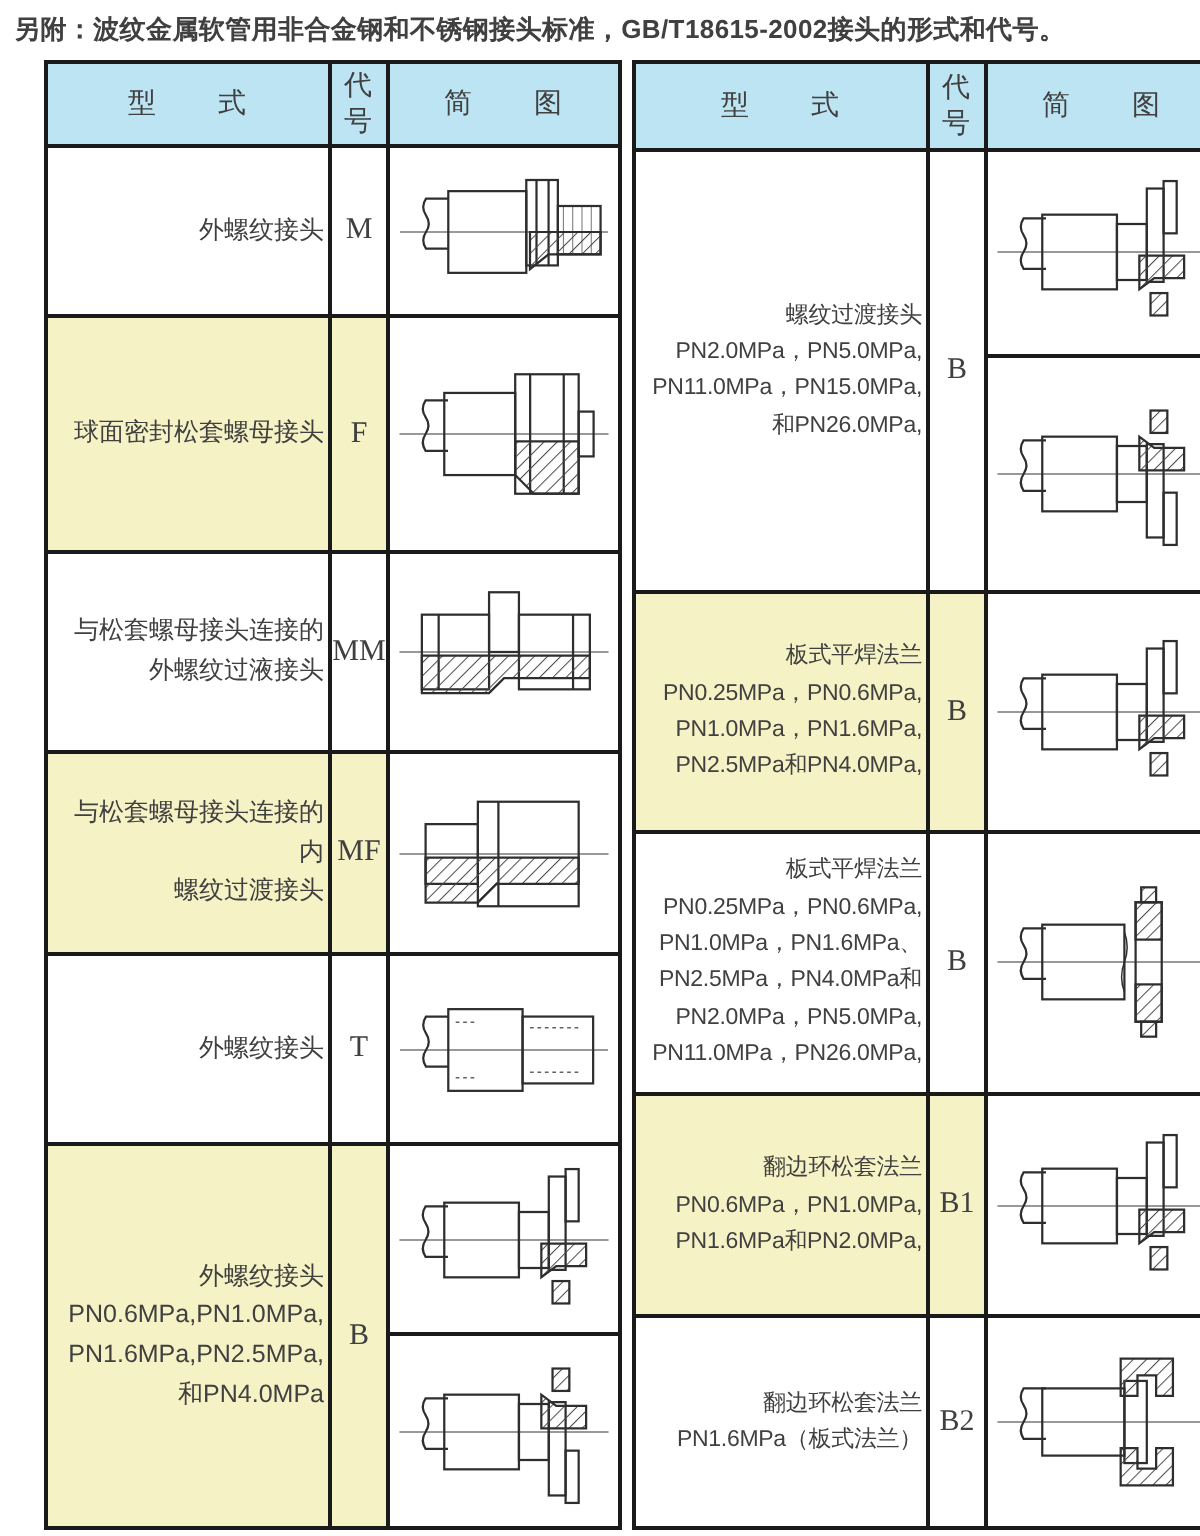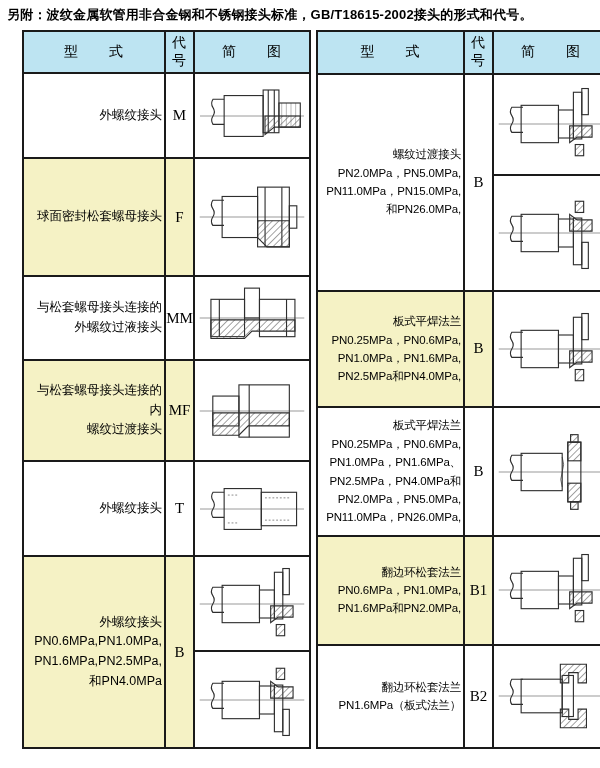--- a/index.html
+++ b/index.html
@@ -1,20 +1,20 @@
 <!DOCTYPE html>
 <html><head>
 <meta charset="utf-8">
 <style>
   html,body { margin:0; padding:0; background:#e8e8e8; }
   .page {
     position:relative; width:600px; height:768px; margin:0 auto;
     background:#ffffff; overflow:hidden;
     font-family:"Liberation Sans","DejaVu Sans",sans-serif;
-    color:#000000;
+    color:#404040;
   }
   .note {
     position:absolute; top:6px; left:7px; right:4px;
     font-size:13px; font-weight:bold; letter-spacing:0.2px;
   }
   .tables { position:absolute; top:30px; left:8px; display:flex; gap:5px;padding-left:14px; }
   table { border-collapse:collapse; table-layout:fixed; background:#fff; }
   table.half { border:2px solid #1a1a1a; }
   th, td { border:2px solid #1a1a1a; padding:0; overflow:hidden; }
   th {
@@ -188,21 +188,21 @@
       </tr>
       <tr style="height:118px">
         <td class="type hl">球面密封松套螺母接头</td>
         <td class="code hl">F</td>
         <td class="diagcell">
           <svg class="diag" width="112" height="80" viewBox="0 0 120 84">
                 <use href="#s-nut"></use>
               </svg>
         </td>
       </tr>
-      <tr style="height:84px">
+      <tr style="height:100px">
         <td class="type">与松套螺母接头连接的
 外螺纹过液接头</td>
         <td class="code">MM</td>
         <td class="diagcell">
           <svg class="diag" width="112" height="82" viewBox="0 0 120 84">
                 <use href="#s-mm"></use>
               </svg>
         </td>
       </tr>
       <tr style="height:101px">

